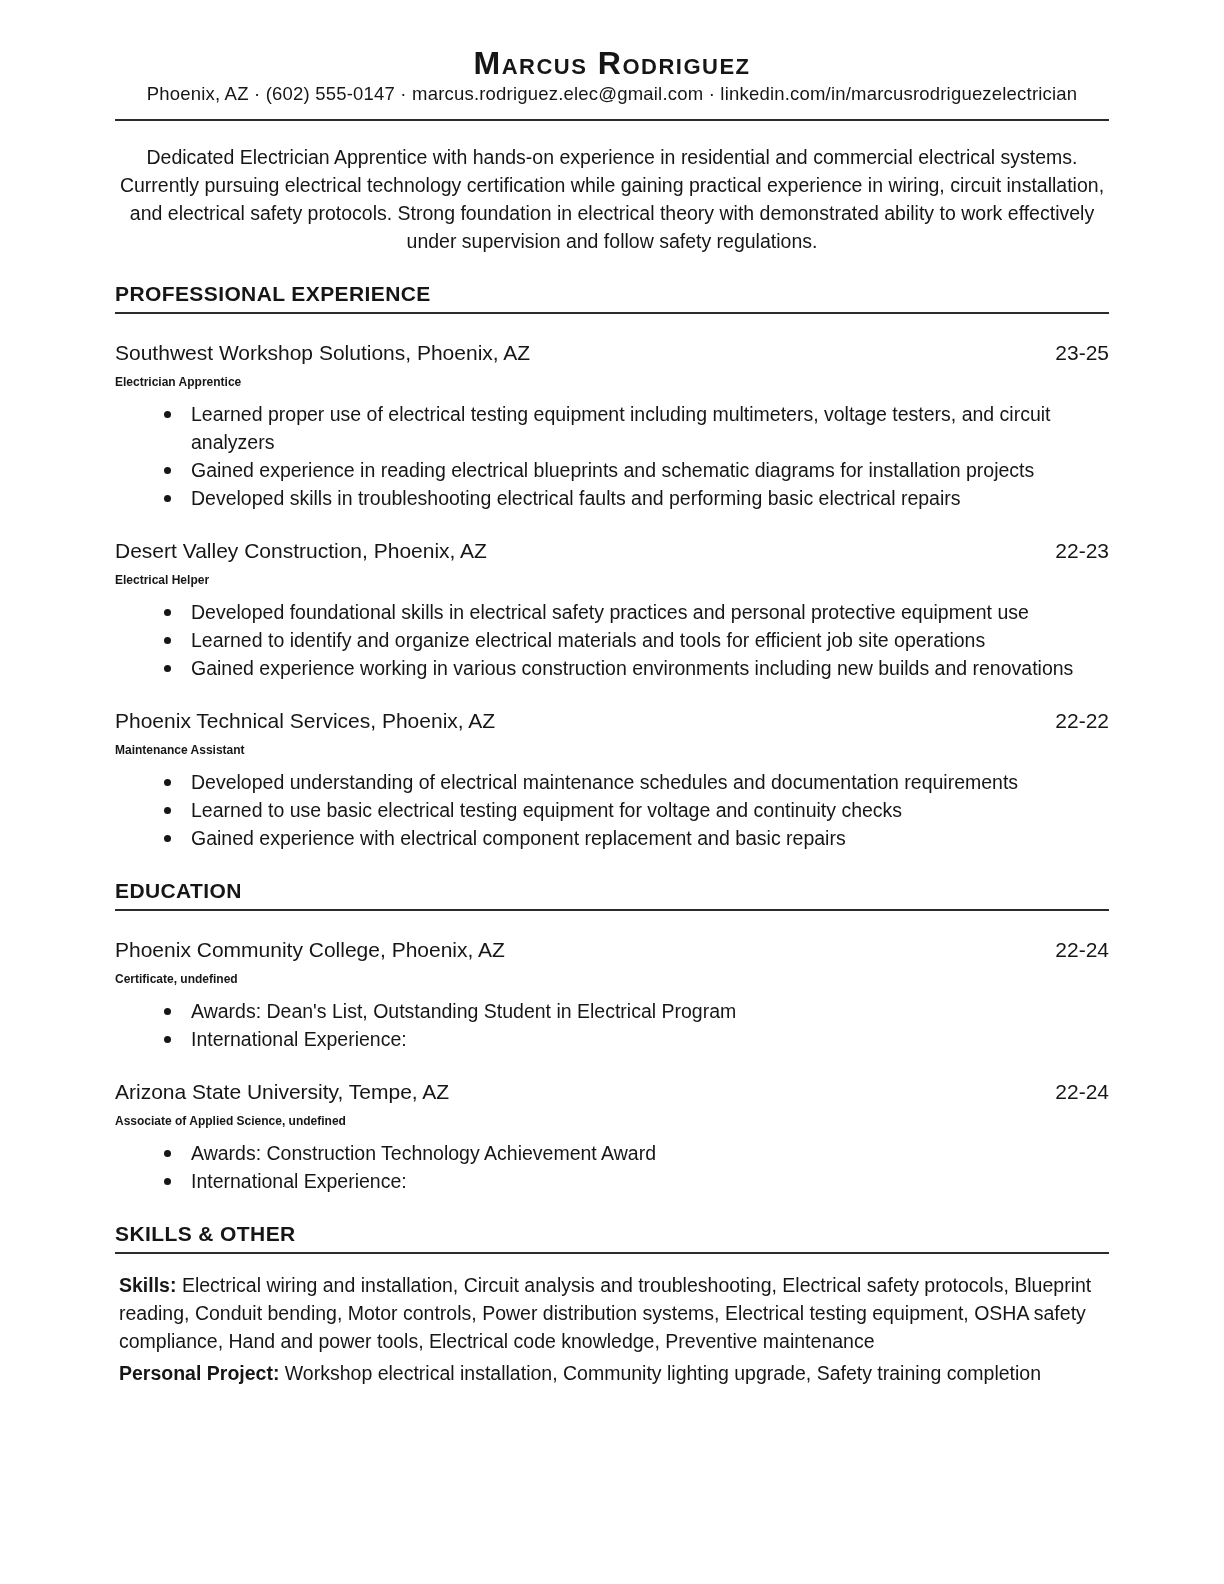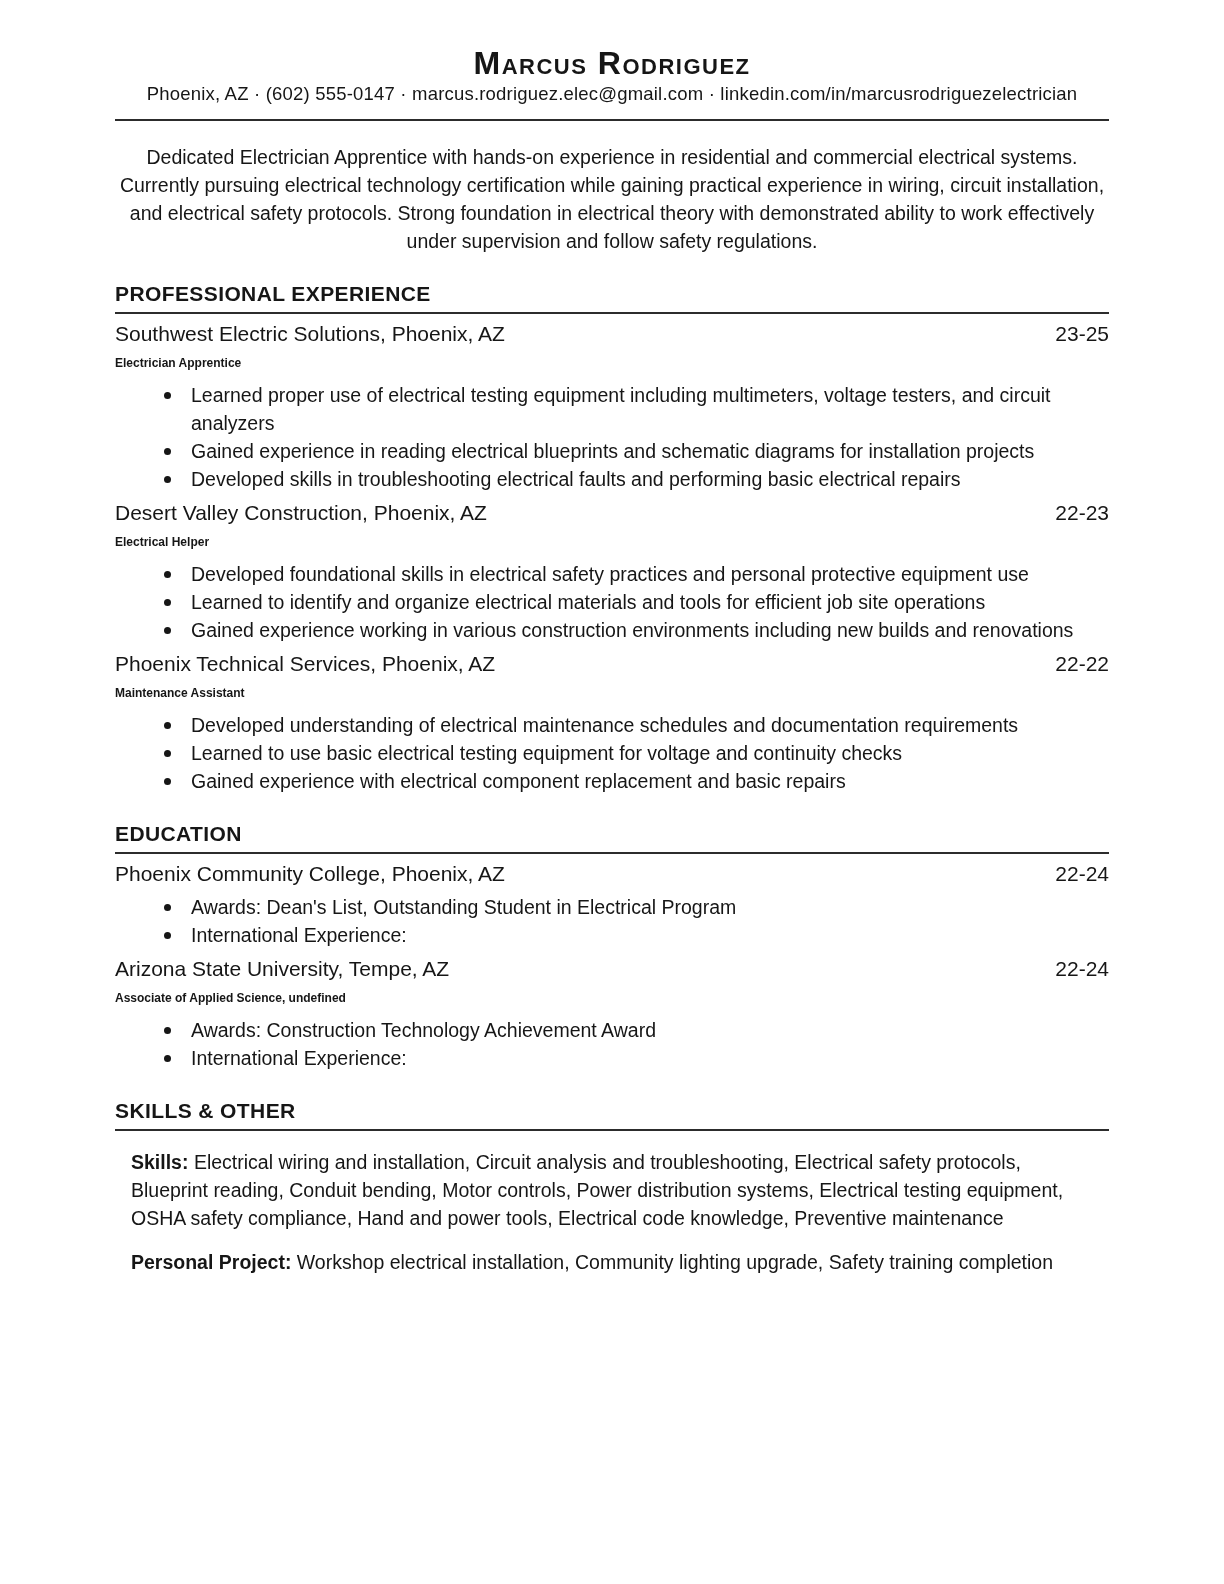--- a/index.html
+++ b/index.html
@@ -63,21 +63,21 @@
   }
 
   .entry-head {
     display: flex;
     justify-content: space-between;
     align-items: baseline;
     font-size: 21px;
     line-height: 30px;
     margin-top: 5px;
   }
-  .entry-head .dates { white-space: nowrap; }
+  .entry-head .dates { white-space: nowrap; margin-top: 19px; }
   .role {
     font-size: 12px;
     line-height: 28px;
     font-weight: 700;
   }
 
   ul.bullets {
     margin: 4px;
     padding: 0;
     list-style: none;
@@ -95,21 +95,21 @@
     top: 11px;
     width: 7px;
     height: 7px;
     border-radius: 50%;
     background: #161616;
   }
 
   
   .skills-block { margin-top: 17px; }
   .skills-block p {
-    margin: 16px;
+    margin: 4px;
     font-size: 19.5px;
     line-height: 28px;
   }
   .skills-block strong { font-weight: 700; }
 </style>
 </head>
 <body>
 
 <div class="page">
 
@@ -119,21 +119,21 @@
     <hr class="header-rule">
   </header>
 
   <p class="summary">Dedicated Electrician Apprentice with hands-on experience in residential and commercial electrical systems. Currently pursuing electrical technology certification while gaining practical experience in wiring, circuit installation, and electrical safety protocols. Strong foundation in electrical theory with demonstrated ability to work effectively under supervision and follow safety regulations.</p>
 
   <section>
     <h2 class="sec-title">PROFESSIONAL EXPERIENCE</h2>
 
     <div class="entry">
       <div class="entry-head">
-        <span class="org">Southwest Electric Solutions, Phoenix, AZ</span>
+        <span class="org">Southwest Workshop Solutions, Phoenix, AZ</span>
         <span class="dates">23-25</span>
       </div>
       <div class="role">Electrician Apprentice</div>
       <ul class="bullets">
         <li>Learned proper use of electrical testing equipment including multimeters, voltage testers, and circuit analyzers</li>
         <li>Gained experience in reading electrical blueprints and schematic diagrams for installation projects</li>
         <li>Developed skills in troubleshooting electrical faults and performing basic electrical repairs</li>
       </ul>
     </div>
 
@@ -165,20 +165,21 @@
   </section>
 
   <section>
     <h2 class="sec-title">EDUCATION</h2>
 
     <div class="entry">
       <div class="entry-head">
         <span class="org">Phoenix Community College, Phoenix, AZ</span>
         <span class="dates">22-24</span>
       </div>
+      <div class="role">Certificate, undefined</div>
       <ul class="bullets">
         <li>Awards: Dean's List, Outstanding Student in Electrical Program</li>
         <li>International Experience:</li>
       </ul>
     </div>
 
     <div class="entry">
       <div class="entry-head">
         <span class="org">Arizona State University, Tempe, AZ</span>
         <span class="dates">22-24</span>

